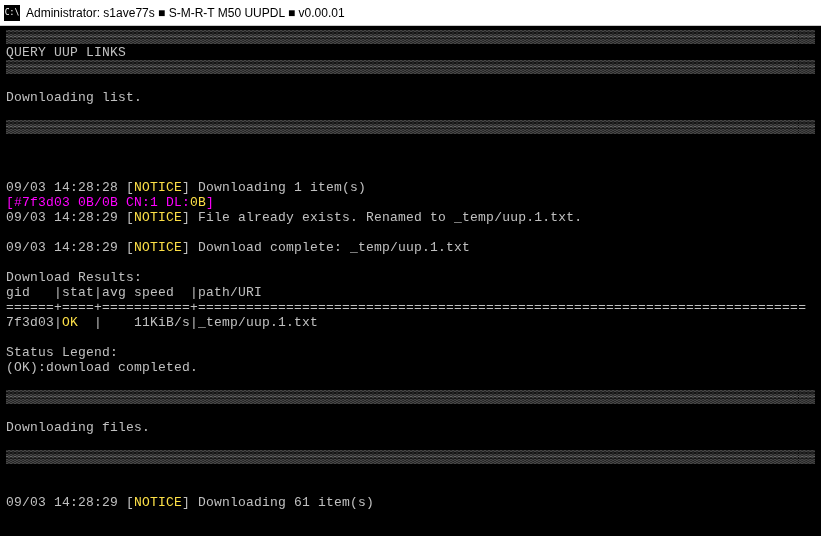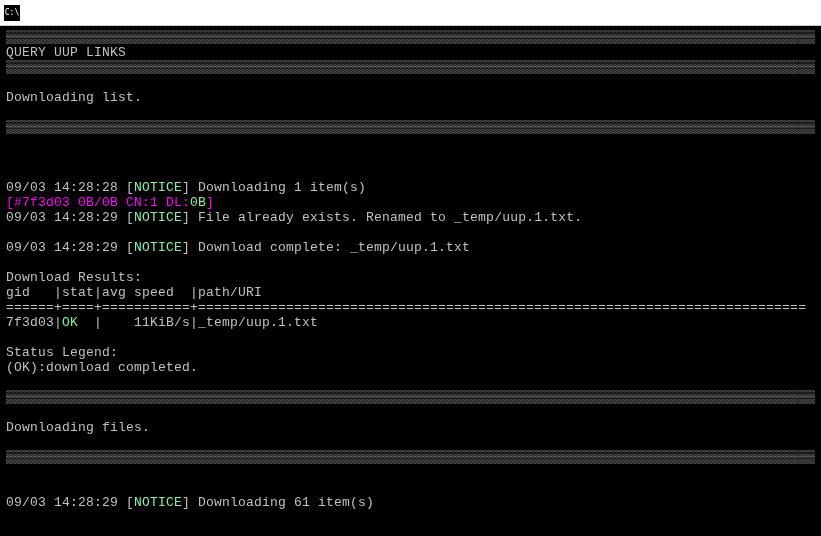--- a/index.html
+++ b/index.html
@@ -43,24 +43,25 @@
       white-space: pre;
       overflow: hidden;
       line-height: 15px;
       letter-spacing: 0.2px;
     }
     .block-line {
       color: #c0c0c0;
       overflow: hidden;
       white-space: nowrap;
     }
-    .green { color: #86efac; }
+    .green { color: #fde047; }
     .magenta { color: #ff00ff; }
     .line { min-height: 15px; }
   </style>
 </head>
 <body>
 
 <div class="titlebar">
   <span class="titlebar-icon">C:\</span>
+  <span>Administrator:  s1ave77s ■ S-M-R-T M50 UUPDL ■ v0.00.01</span>
 </div>
 
 <div class="terminal"><div class="line block-line">▒▒▒▒▒▒▒▒▒▒▒▒▒▒▒▒▒▒▒▒▒▒▒▒▒▒▒▒▒▒▒▒▒▒▒▒▒▒▒▒▒▒▒▒▒▒▒▒▒▒▒▒▒▒▒▒▒▒▒▒▒▒▒▒▒▒▒▒▒▒▒▒▒▒▒▒▒▒▒▒▒▒▒▒▒▒▒▒▒▒▒▒▒▒▒▒▒▒▒▒▒▒▒▒▒▒▒▒▒▒</div><div class="line">QUERY UUP LINKS</div><div class="line block-line">▒▒▒▒▒▒▒▒▒▒▒▒▒▒▒▒▒▒▒▒▒▒▒▒▒▒▒▒▒▒▒▒▒▒▒▒▒▒▒▒▒▒▒▒▒▒▒▒▒▒▒▒▒▒▒▒▒▒▒▒▒▒▒▒▒▒▒▒▒▒▒▒▒▒▒▒▒▒▒▒▒▒▒▒▒▒▒▒▒▒▒▒▒▒▒▒▒▒▒▒▒▒▒▒▒▒▒▒▒▒</div><div class="line"> </div><div class="line">Downloading list.</div><div class="line"> </div><div class="line block-line">▒▒▒▒▒▒▒▒▒▒▒▒▒▒▒▒▒▒▒▒▒▒▒▒▒▒▒▒▒▒▒▒▒▒▒▒▒▒▒▒▒▒▒▒▒▒▒▒▒▒▒▒▒▒▒▒▒▒▒▒▒▒▒▒▒▒▒▒▒▒▒▒▒▒▒▒▒▒▒▒▒▒▒▒▒▒▒▒▒▒▒▒▒▒▒▒▒▒▒▒▒▒▒▒▒▒▒▒▒▒</div><div class="line"> </div><div class="line"> </div><div class="line"> </div><div class="line"><span>09/03 14:28:28 </span><span>[</span><span class="green">NOTICE</span><span>] </span><span>Downloading 1 item(s)</span></div><div class="line"><span class="magenta">[</span><span class="magenta">#7f3d03 0B/0B CN:1 DL:</span><span class="green">0B</span><span class="magenta">]</span></div><div class="line"><span>09/03 14:28:29 </span><span>[</span><span class="green">NOTICE</span><span>] </span><span>File already exists. Renamed to _temp/uup.1.txt.</span></div><div class="line"> </div><div class="line"><span>09/03 14:28:29 </span><span>[</span><span class="green">NOTICE</span><span>] </span><span>Download complete: _temp/uup.1.txt</span></div><div class="line"> </div><div class="line">Download Results:</div><div class="line">gid   |stat|avg speed  |path/URI</div><div class="line">======+====+===========+============================================================================</div><div class="line"><span>7f3d03</span><span>|</span><span class="green">OK</span><span>  |    11KiB/s|_temp/uup.1.txt</span></div><div class="line"> </div><div class="line">Status Legend:</div><div class="line">(OK):download completed.</div><div class="line"> </div><div class="line block-line">▒▒▒▒▒▒▒▒▒▒▒▒▒▒▒▒▒▒▒▒▒▒▒▒▒▒▒▒▒▒▒▒▒▒▒▒▒▒▒▒▒▒▒▒▒▒▒▒▒▒▒▒▒▒▒▒▒▒▒▒▒▒▒▒▒▒▒▒▒▒▒▒▒▒▒▒▒▒▒▒▒▒▒▒▒▒▒▒▒▒▒▒▒▒▒▒▒▒▒▒▒▒▒▒▒▒▒▒▒▒</div><div class="line"> </div><div class="line">Downloading files.</div><div class="line"> </div><div class="line block-line">▒▒▒▒▒▒▒▒▒▒▒▒▒▒▒▒▒▒▒▒▒▒▒▒▒▒▒▒▒▒▒▒▒▒▒▒▒▒▒▒▒▒▒▒▒▒▒▒▒▒▒▒▒▒▒▒▒▒▒▒▒▒▒▒▒▒▒▒▒▒▒▒▒▒▒▒▒▒▒▒▒▒▒▒▒▒▒▒▒▒▒▒▒▒▒▒▒▒▒▒▒▒▒▒▒▒▒▒▒▒</div><div class="line"> </div><div class="line"> </div><div class="line"><span>09/03 14:28:29 </span><span>[</span><span class="green">NOTICE</span><span>] </span><span>Downloading 61 item(s)</span></div></div>
 
 </body></html>

